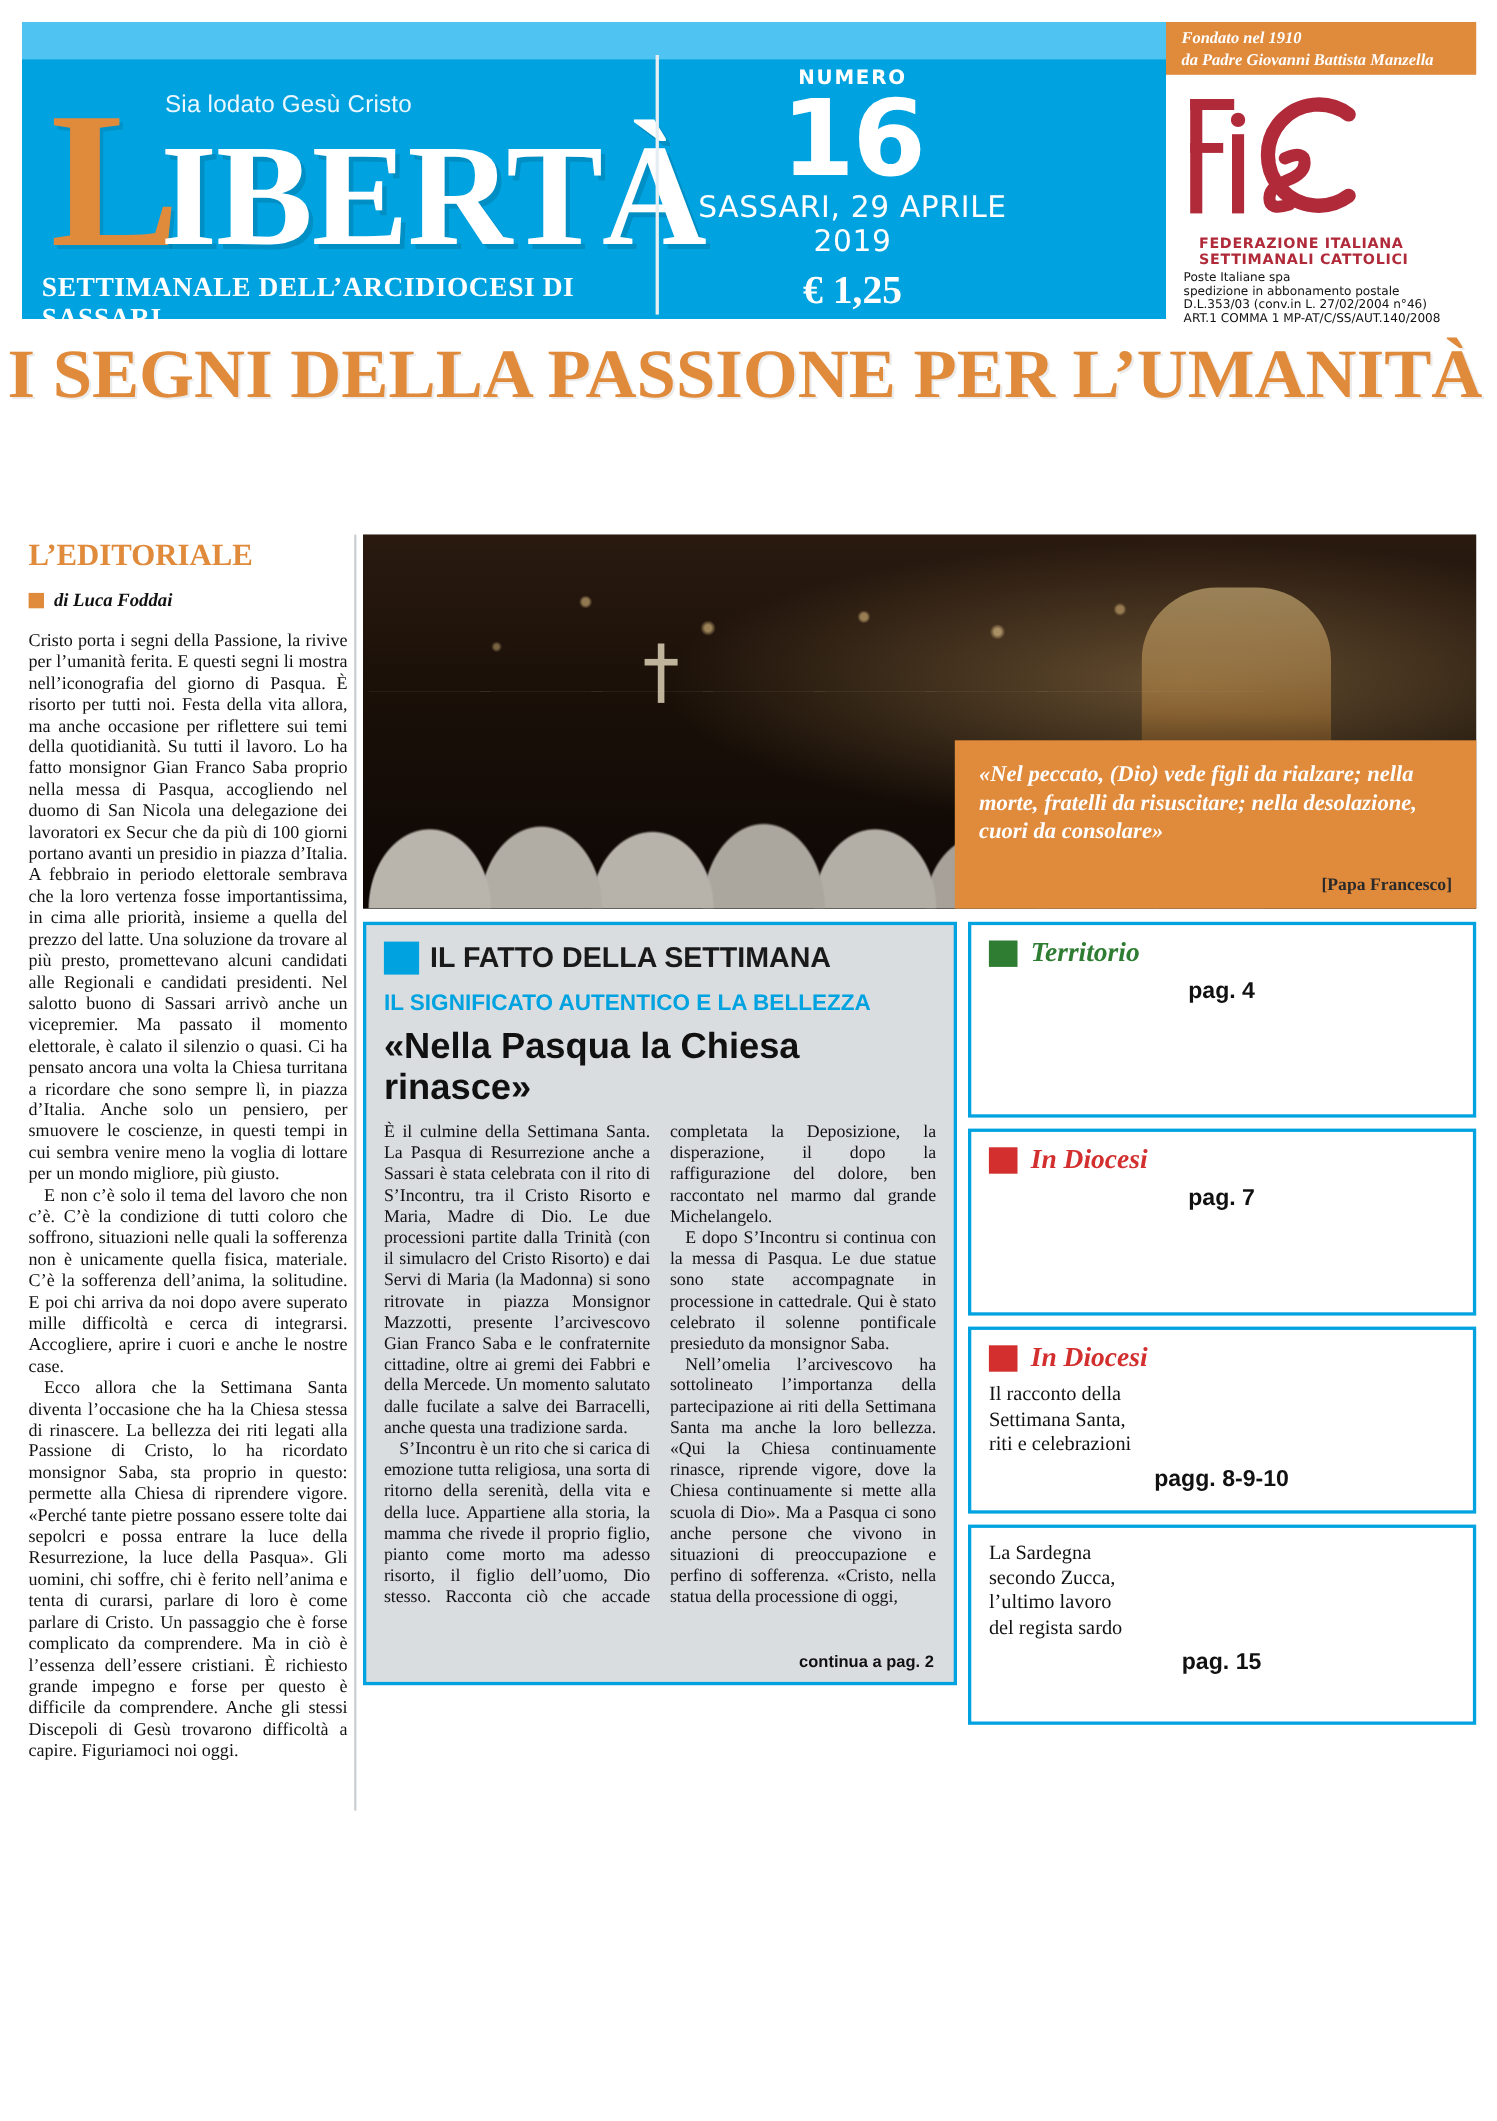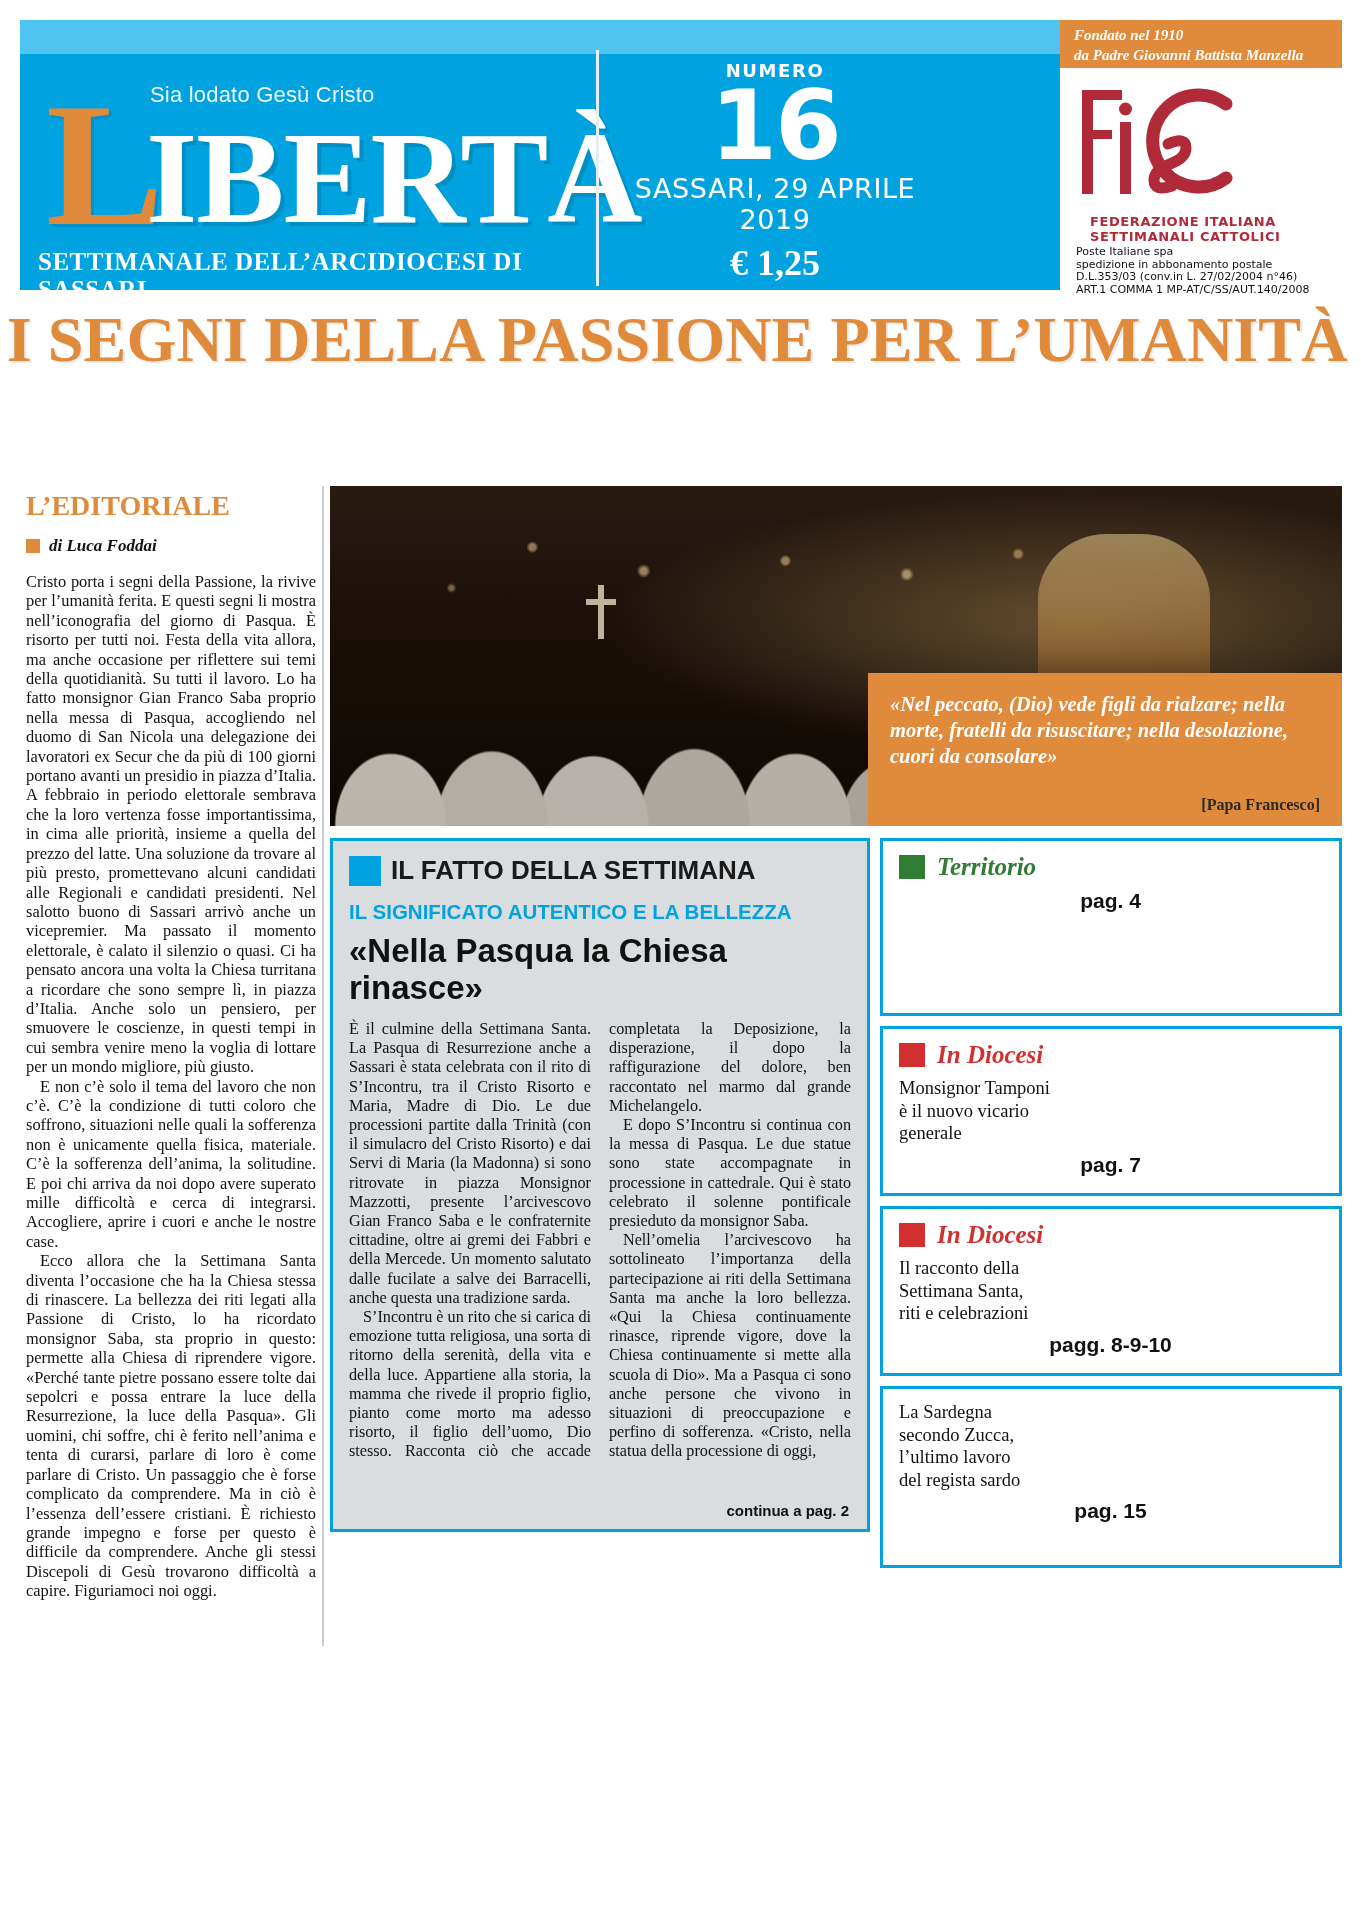--- a/index.html
+++ b/index.html
@@ -208,23 +208,20 @@
       <span class="t" style="color:#2E7D32">Territorio</span>
     </div>
     <div class="rail-pag">pag. 4</div>
   </div>
 
   <div class="rail-box" style="height:170px">
     <div class="rail-head">
       <span class="sq" style="background:#D32F2F"></span>
       <span class="t" style="color:#D32F2F">In Diocesi</span>
     </div>
-    <div class="rail-lines" style="white-space:pre-line">Monsignor Tamponi
-è il nuovo vicario
-generale</div>
     <div class="rail-pag">pag. 7</div>
   </div>
 
   <div class="rail-box" style="height:170px">
     <div class="rail-head">
       <span class="sq" style="background:#D32F2F"></span>
       <span class="t" style="color:#D32F2F">In Diocesi</span>
     </div>
     <div class="rail-lines" style="white-space:pre-line">Il racconto della
 Settimana Santa,

